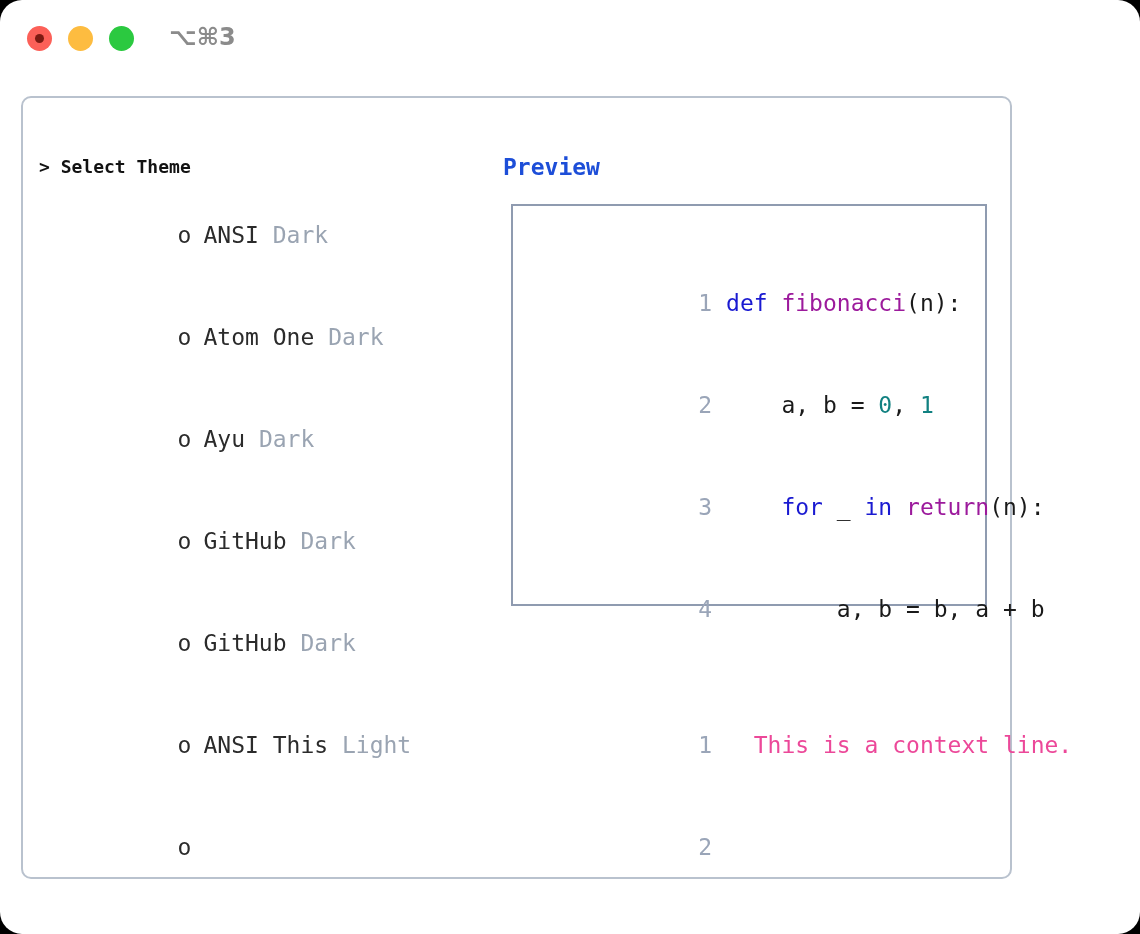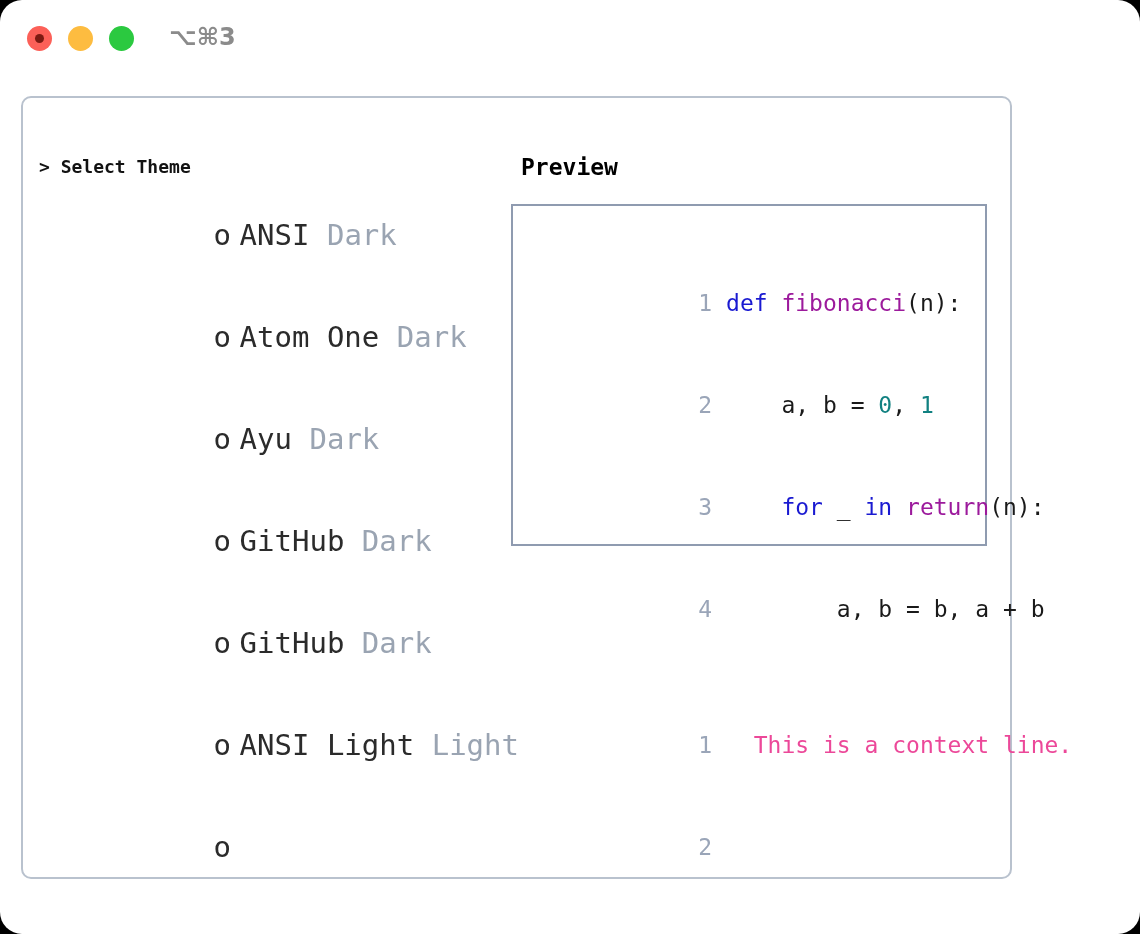--- a/index.html
+++ b/index.html
@@ -102,21 +102,21 @@
     width: 450px;
   }
   .section-header {
     font-size: 18px;
     font-weight: bold;
     color: #121212;
     line-height: 34px;
     white-space: pre;
   }
   .list-row {
-    font-size: 29px;
+    font-size: 23px;
     line-height: 34px;
     color: #2b2b2b;
     white-space: pre;
   }
   .bullet {
     display: inline-block;
     width: 26px;
     color: #2b2b2b;
   }
   .row-label { color: #2b2b2b; }
@@ -127,29 +127,29 @@
   
   .right-col {
     position: absolute;
     left: 479px;
     top: 52px;
     width: 500px;
   }
   .preview-title {
     font-size: 23px;
     font-weight: bold;
-    color: #000000;
-    line-height: 34px;
-    margin-left: 19px;
+    color: #1d4ed8;
+    line-height: 34px;
+    margin-left: 1px;
   }
   .preview-box {
     margin-top: 20px;
     margin-left: 9px;
     width: 476px;
-    height: 342px;
+    height: 402px;
     border: 2px solid #8f9bb0;
     background: #ffffff;
     box-sizing: border-box;
     padding: 46px 0 0 9px;
   }
   .code-line {
     font-size: 23px;
     line-height: 34px;
     white-space: pre;
     color: #1a1a1a;
@@ -203,21 +203,21 @@
 
         <div class="list-row">
           <span class="bullet">o</span><span class="row-label">GitHub</span><span class="row-tag"> <span>Dark</span></span>
         </div>
 
         <div class="list-row">
           <span class="bullet">o</span><span class="row-label">GitHub</span><span class="row-tag"> <span>Dark</span></span>
         </div>
 
         <div class="list-row">
-          <span class="bullet">o</span><span class="row-label">ANSI Light</span><span class="row-tag"> <span>Light</span></span>
+          <span class="bullet">o</span><span class="row-label">ANSI This</span><span class="row-tag"> <span>Light</span></span>
         </div>
 
         <div class="list-row">
           <span class="bullet">o</span>
         </div>
 
       </div>
 
       <div class="right-col">
         <div class="preview-title">Preview</div>

